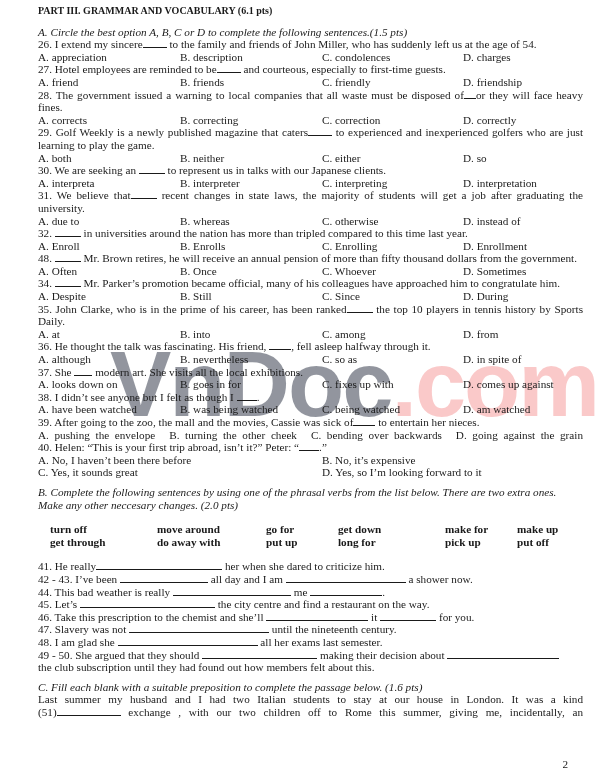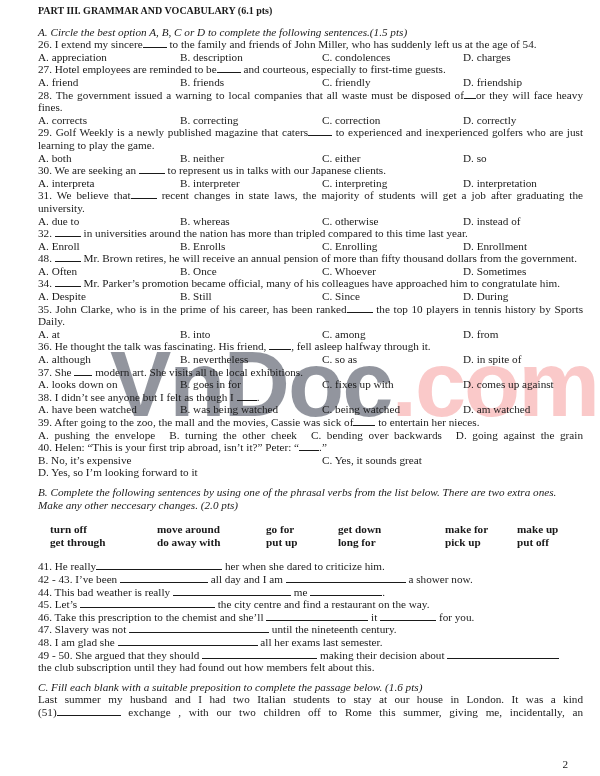--- a/index.html
+++ b/index.html
@@ -153,20 +153,21 @@
       </div>
       <div>
         <p class="q"><span>39. After going to the zoo, the mall and the movies, Cassie was sick of</span><span class="blank" style="width: 22px;"></span><span> to entertain her nieces.</span></p>
         <div class="opts wide just" style="display: block; white-space: normal; font-family: Liberation Serif, serif;"><span style="margin-right: 14px;">A. pushing the envelope</span><span style="margin-right: 14px;">B. turning the other cheek</span><span style="margin-right: 14px;">C. bending over backwards</span><span>D. going against the grain</span></div>
       </div>
     </div>
 
   <div>
     <p class="q"><span>40. Helen: “This is your first trip abroad, isn’t it?”    Peter: “</span><span class="blank" style="width:20px"></span><span>.”</span></p>
     <div class="opts2">
+      <span>A. No, I haven’t been there before</span>
       <span>B. No, it’s expensive</span>
       <span>C. Yes, it sounds great</span>
       <span>D. Yes, so I’m looking forward to it</span>
     </div>
   </div>
 
   <p class="sec-title gap">B. Complete the following sentences by using one of the phrasal verbs from the list below. There are two extra ones. Make any other neccesary changes. (2.0 pts)</p>
   <div class="verbs">
     <span>turn off</span>
     <span>move around</span>

